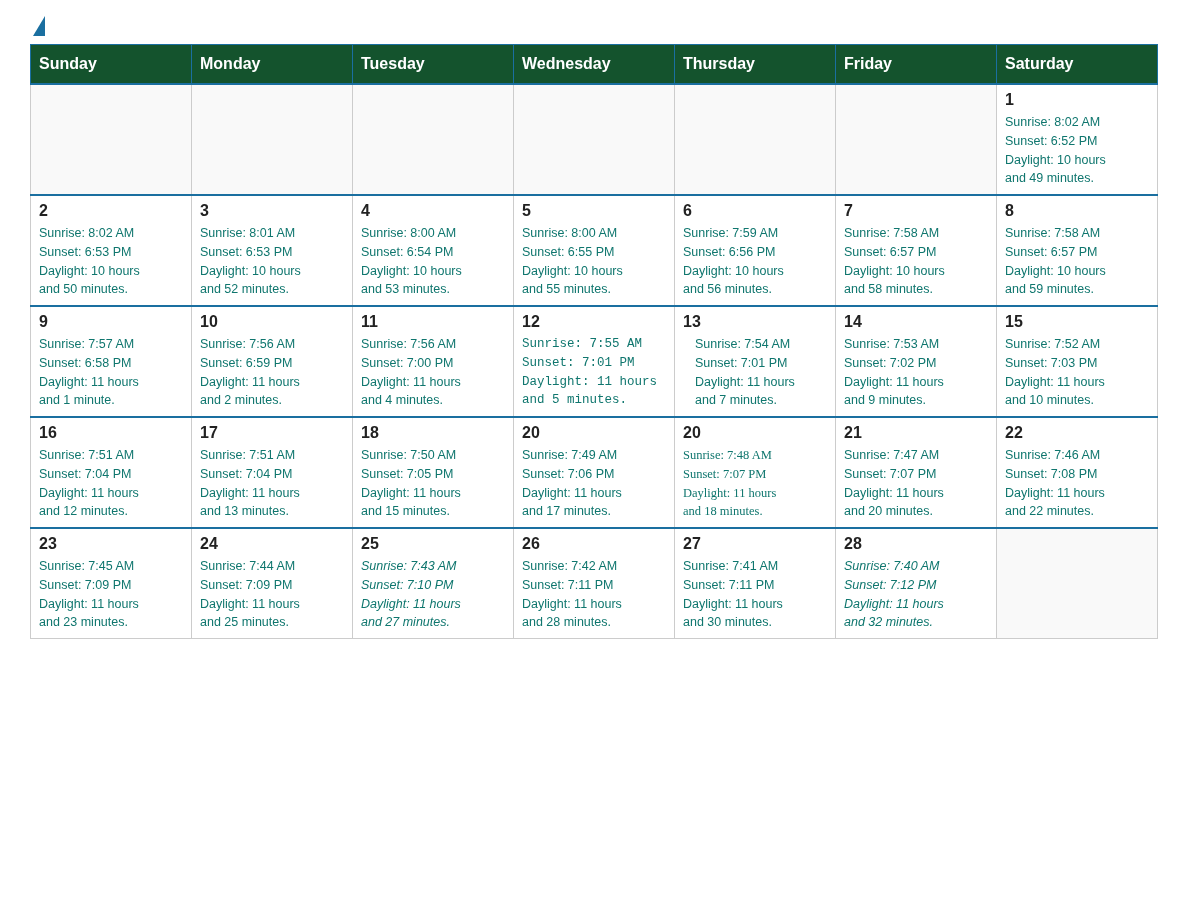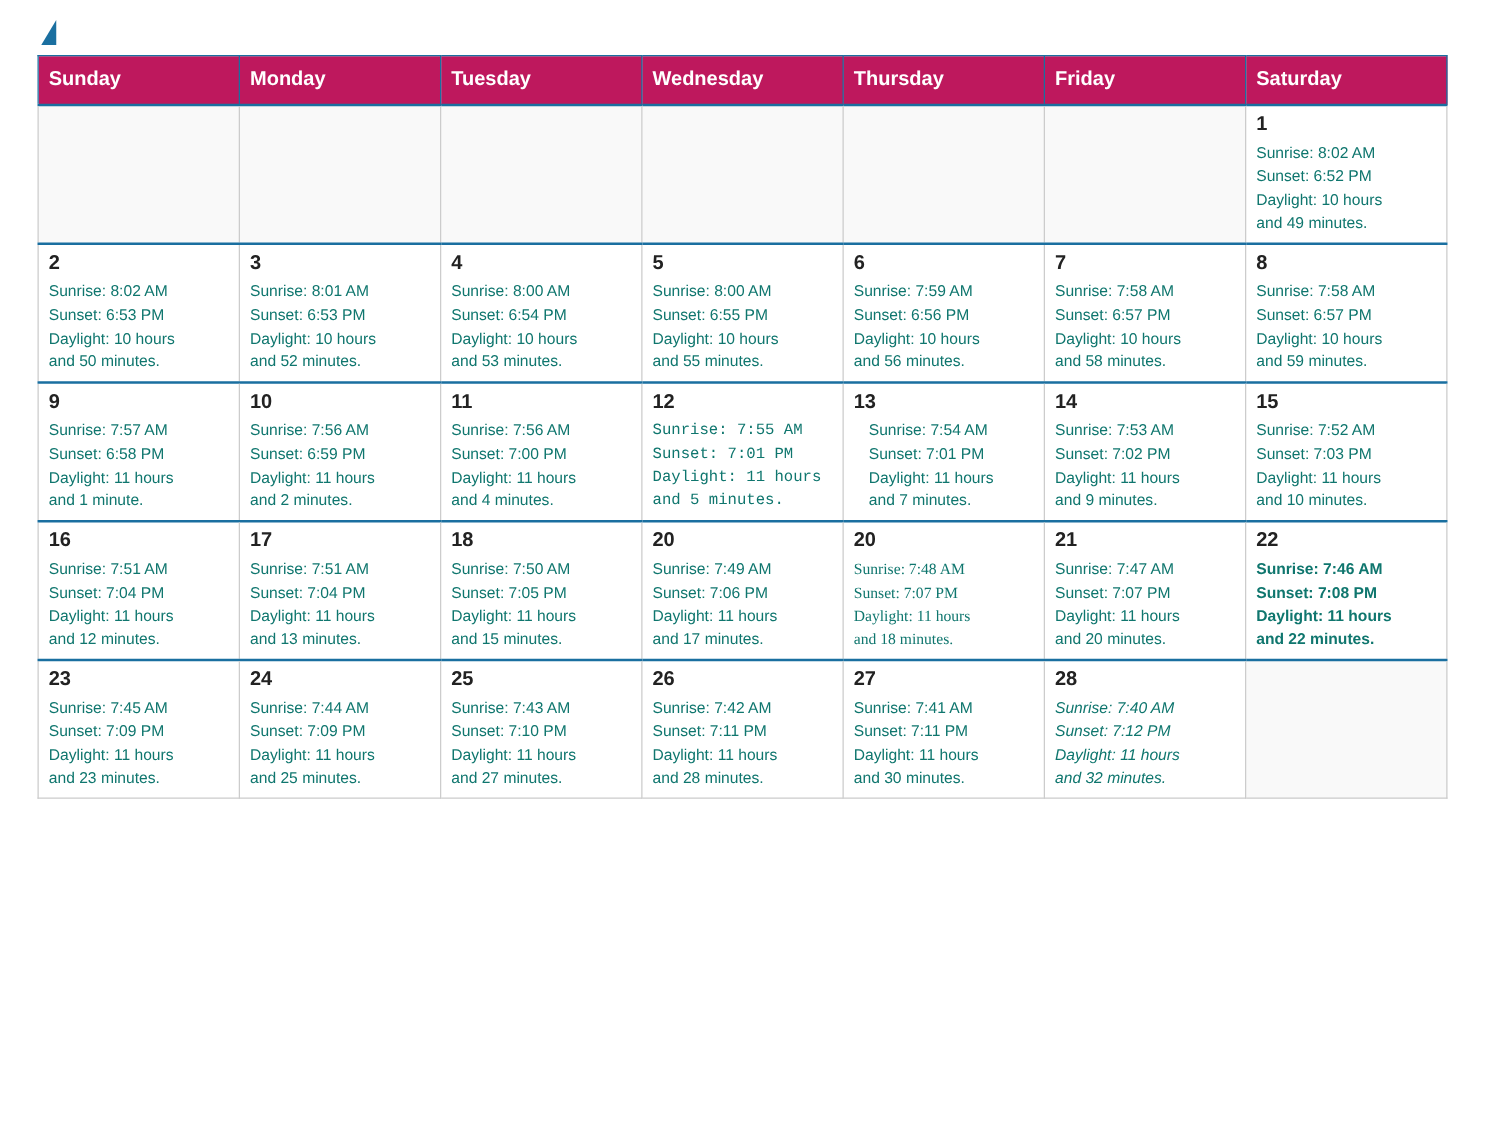--- a/index.html
+++ b/index.html
@@ -58,21 +58,21 @@
       font-size: 22px;
       color: #555;
       margin-top: 4px;
     }
     .calendar {
       width: 100%;
       border-collapse: collapse;
       margin-top: 8px;
     }
     .calendar th {
-      background-color: #be185d;
+      background-color: #14532d;
       color: #fff;
       font-size: 16px;
       font-weight: bold;
       padding: 10px 8px;
       text-align: left;
       border: 1px solid #1a6fa0;
     }
     .calendar td {
       vertical-align: top;
       border: 1px solid #ccc;
@@ -293,21 +293,21 @@
         </td>
         <td>
           <span class="day-number">21</span>
           <div class="day-info" style="white-space: pre-line;">Sunrise: 7:47 AM
 Sunset: 7:07 PM
 Daylight: 11 hours
 and 20 minutes.</div>
         </td>
         <td>
           <span class="day-number">22</span>
-          <div class="day-info" style="white-space: pre-line; font-weight: bold;">Sunrise: 7:46 AM
+          <div class="day-info" style="white-space: pre-line;">Sunrise: 7:46 AM
 Sunset: 7:08 PM
 Daylight: 11 hours
 and 22 minutes.</div>
         </td>
       </tr>
       <tr>
         <td>
           <span class="day-number">23</span>
           <div class="day-info" style="white-space: pre-line;">Sunrise: 7:45 AM
 Sunset: 7:09 PM
@@ -316,21 +316,21 @@
         </td>
         <td>
           <span class="day-number">24</span>
           <div class="day-info" style="white-space: pre-line;">Sunrise: 7:44 AM
 Sunset: 7:09 PM
 Daylight: 11 hours
 and 25 minutes.</div>
         </td>
         <td>
           <span class="day-number">25</span>
-          <div class="day-info" style="white-space: pre-line;">Sunrise: 7:43 AM
+          <div class="day-info" style="white-space: pre-line; font-style: italic;">Sunrise: 7:43 AM
 Sunset: 7:10 PM
 Daylight: 11 hours
 and 27 minutes.</div>
         </td>
         <td>
           <span class="day-number">26</span>
           <div class="day-info" style="white-space: pre-line;">Sunrise: 7:42 AM
 Sunset: 7:11 PM
 Daylight: 11 hours
 and 28 minutes.</div>

